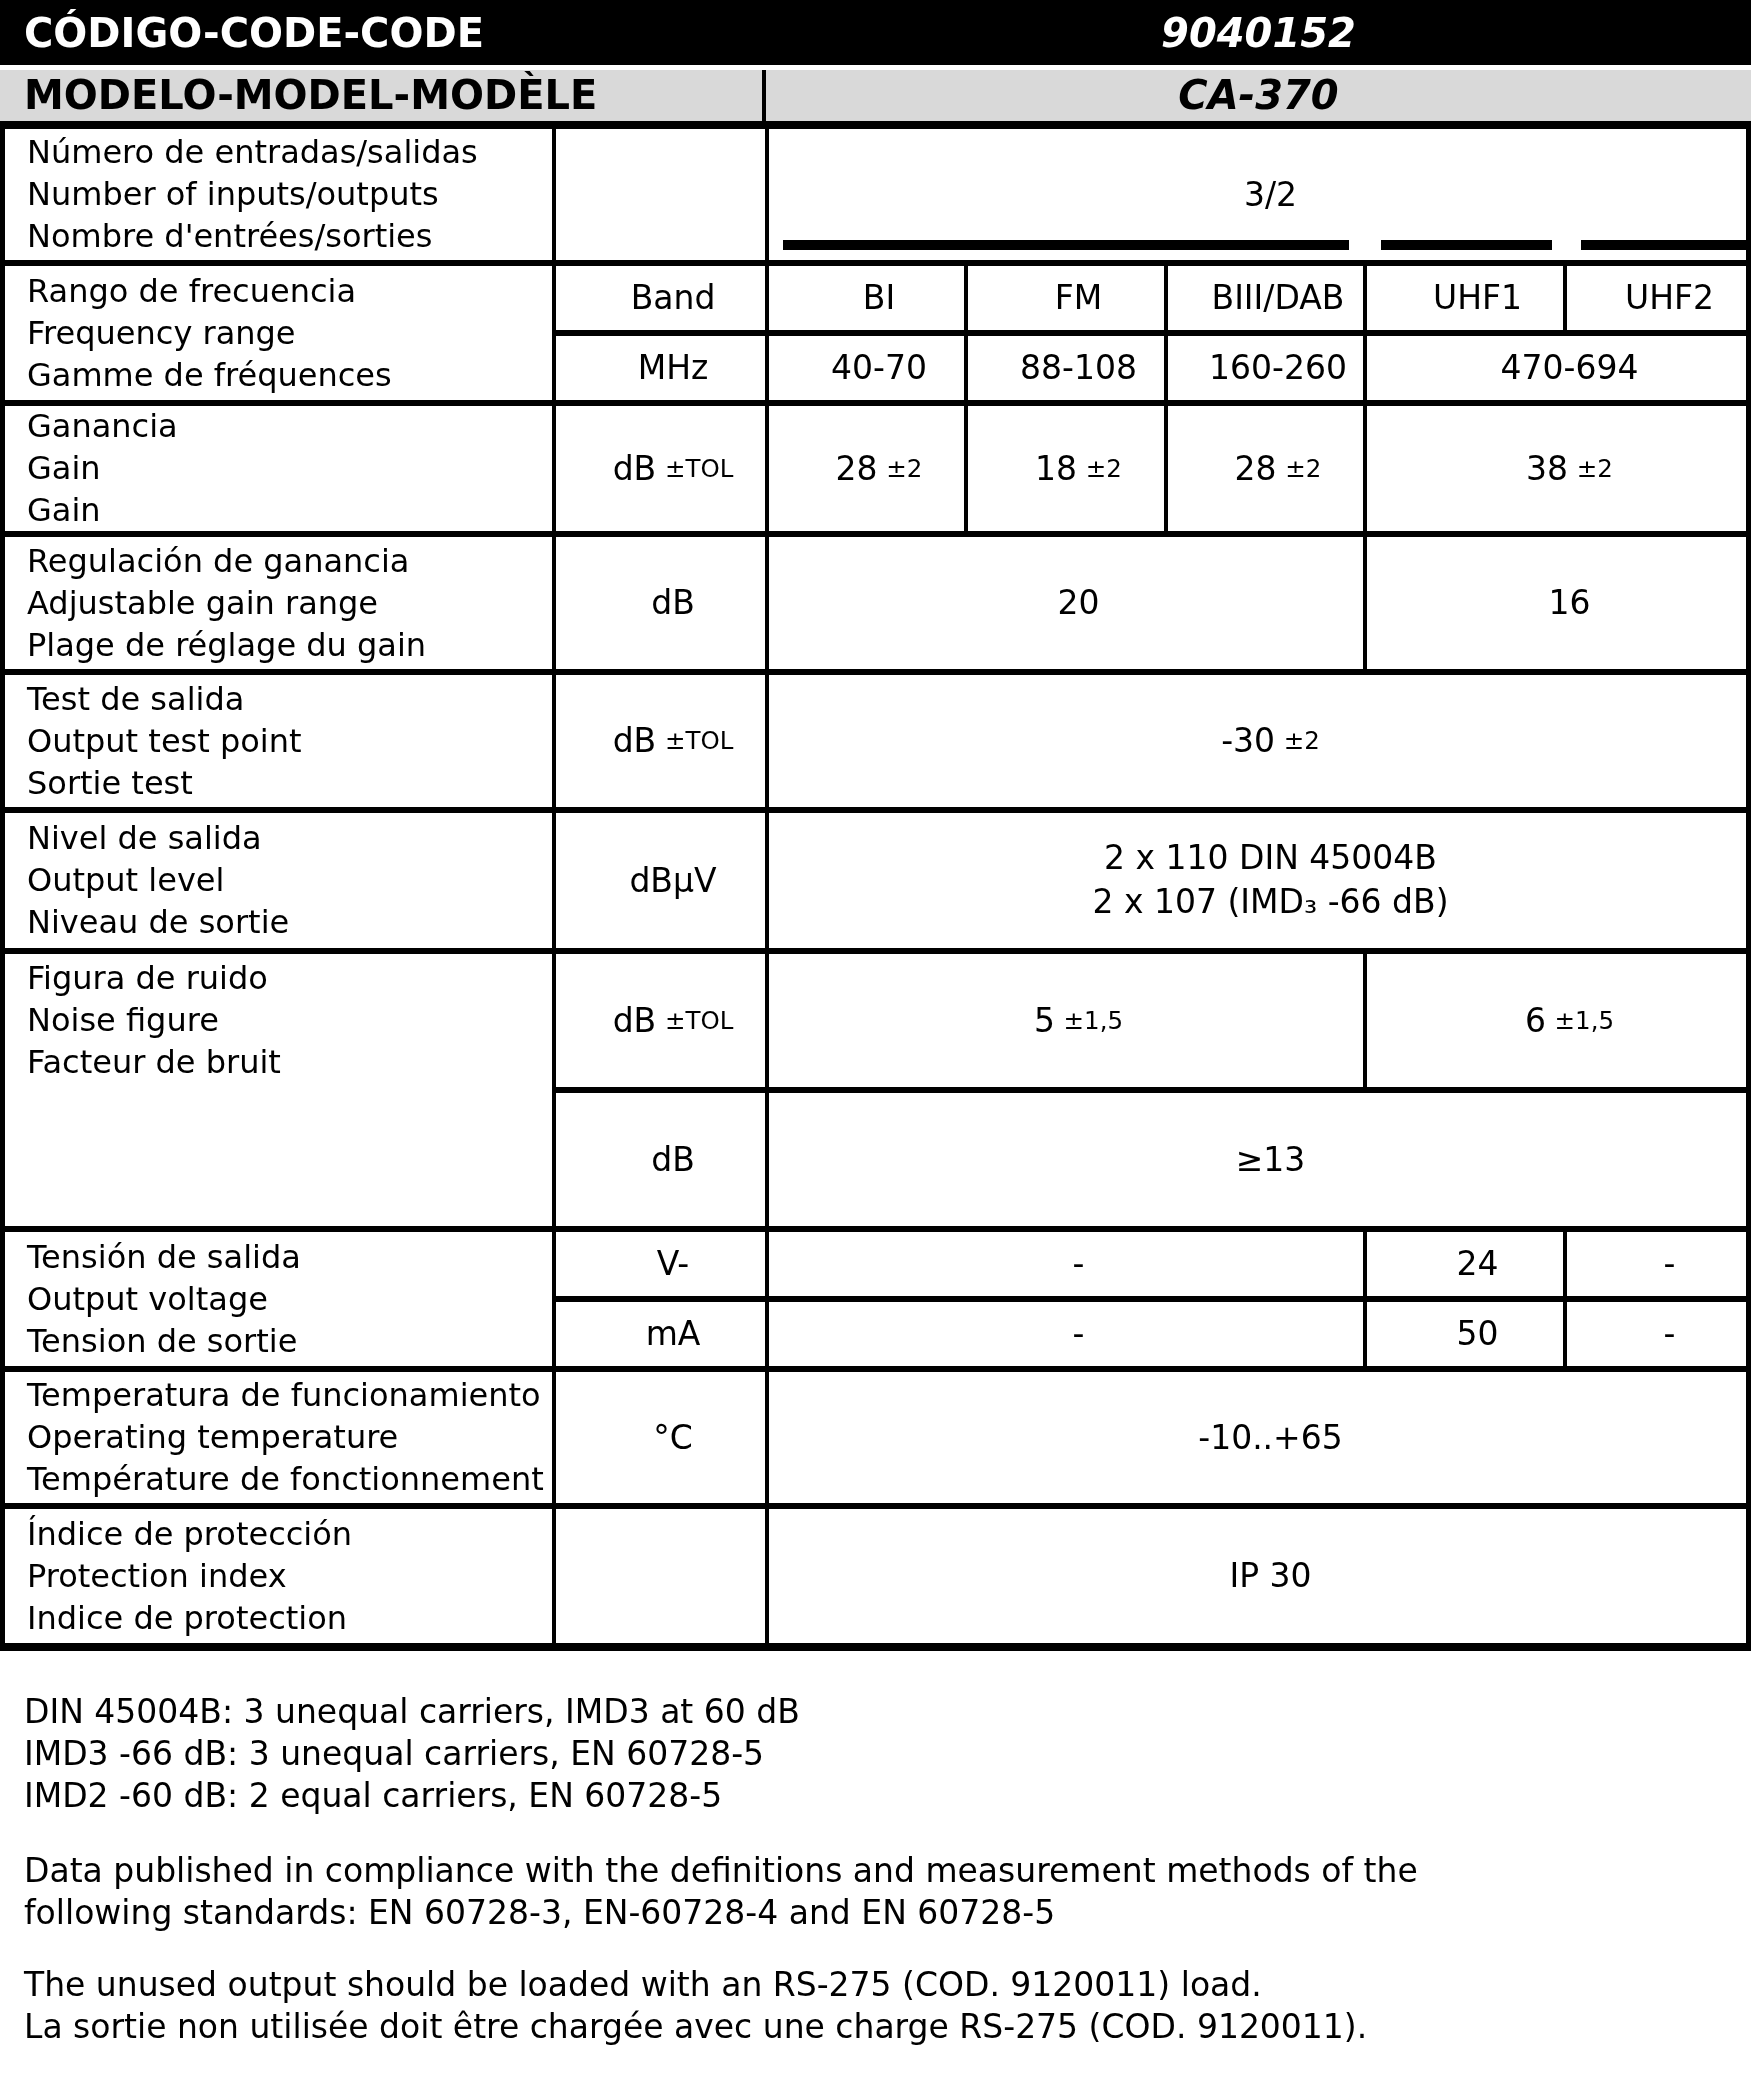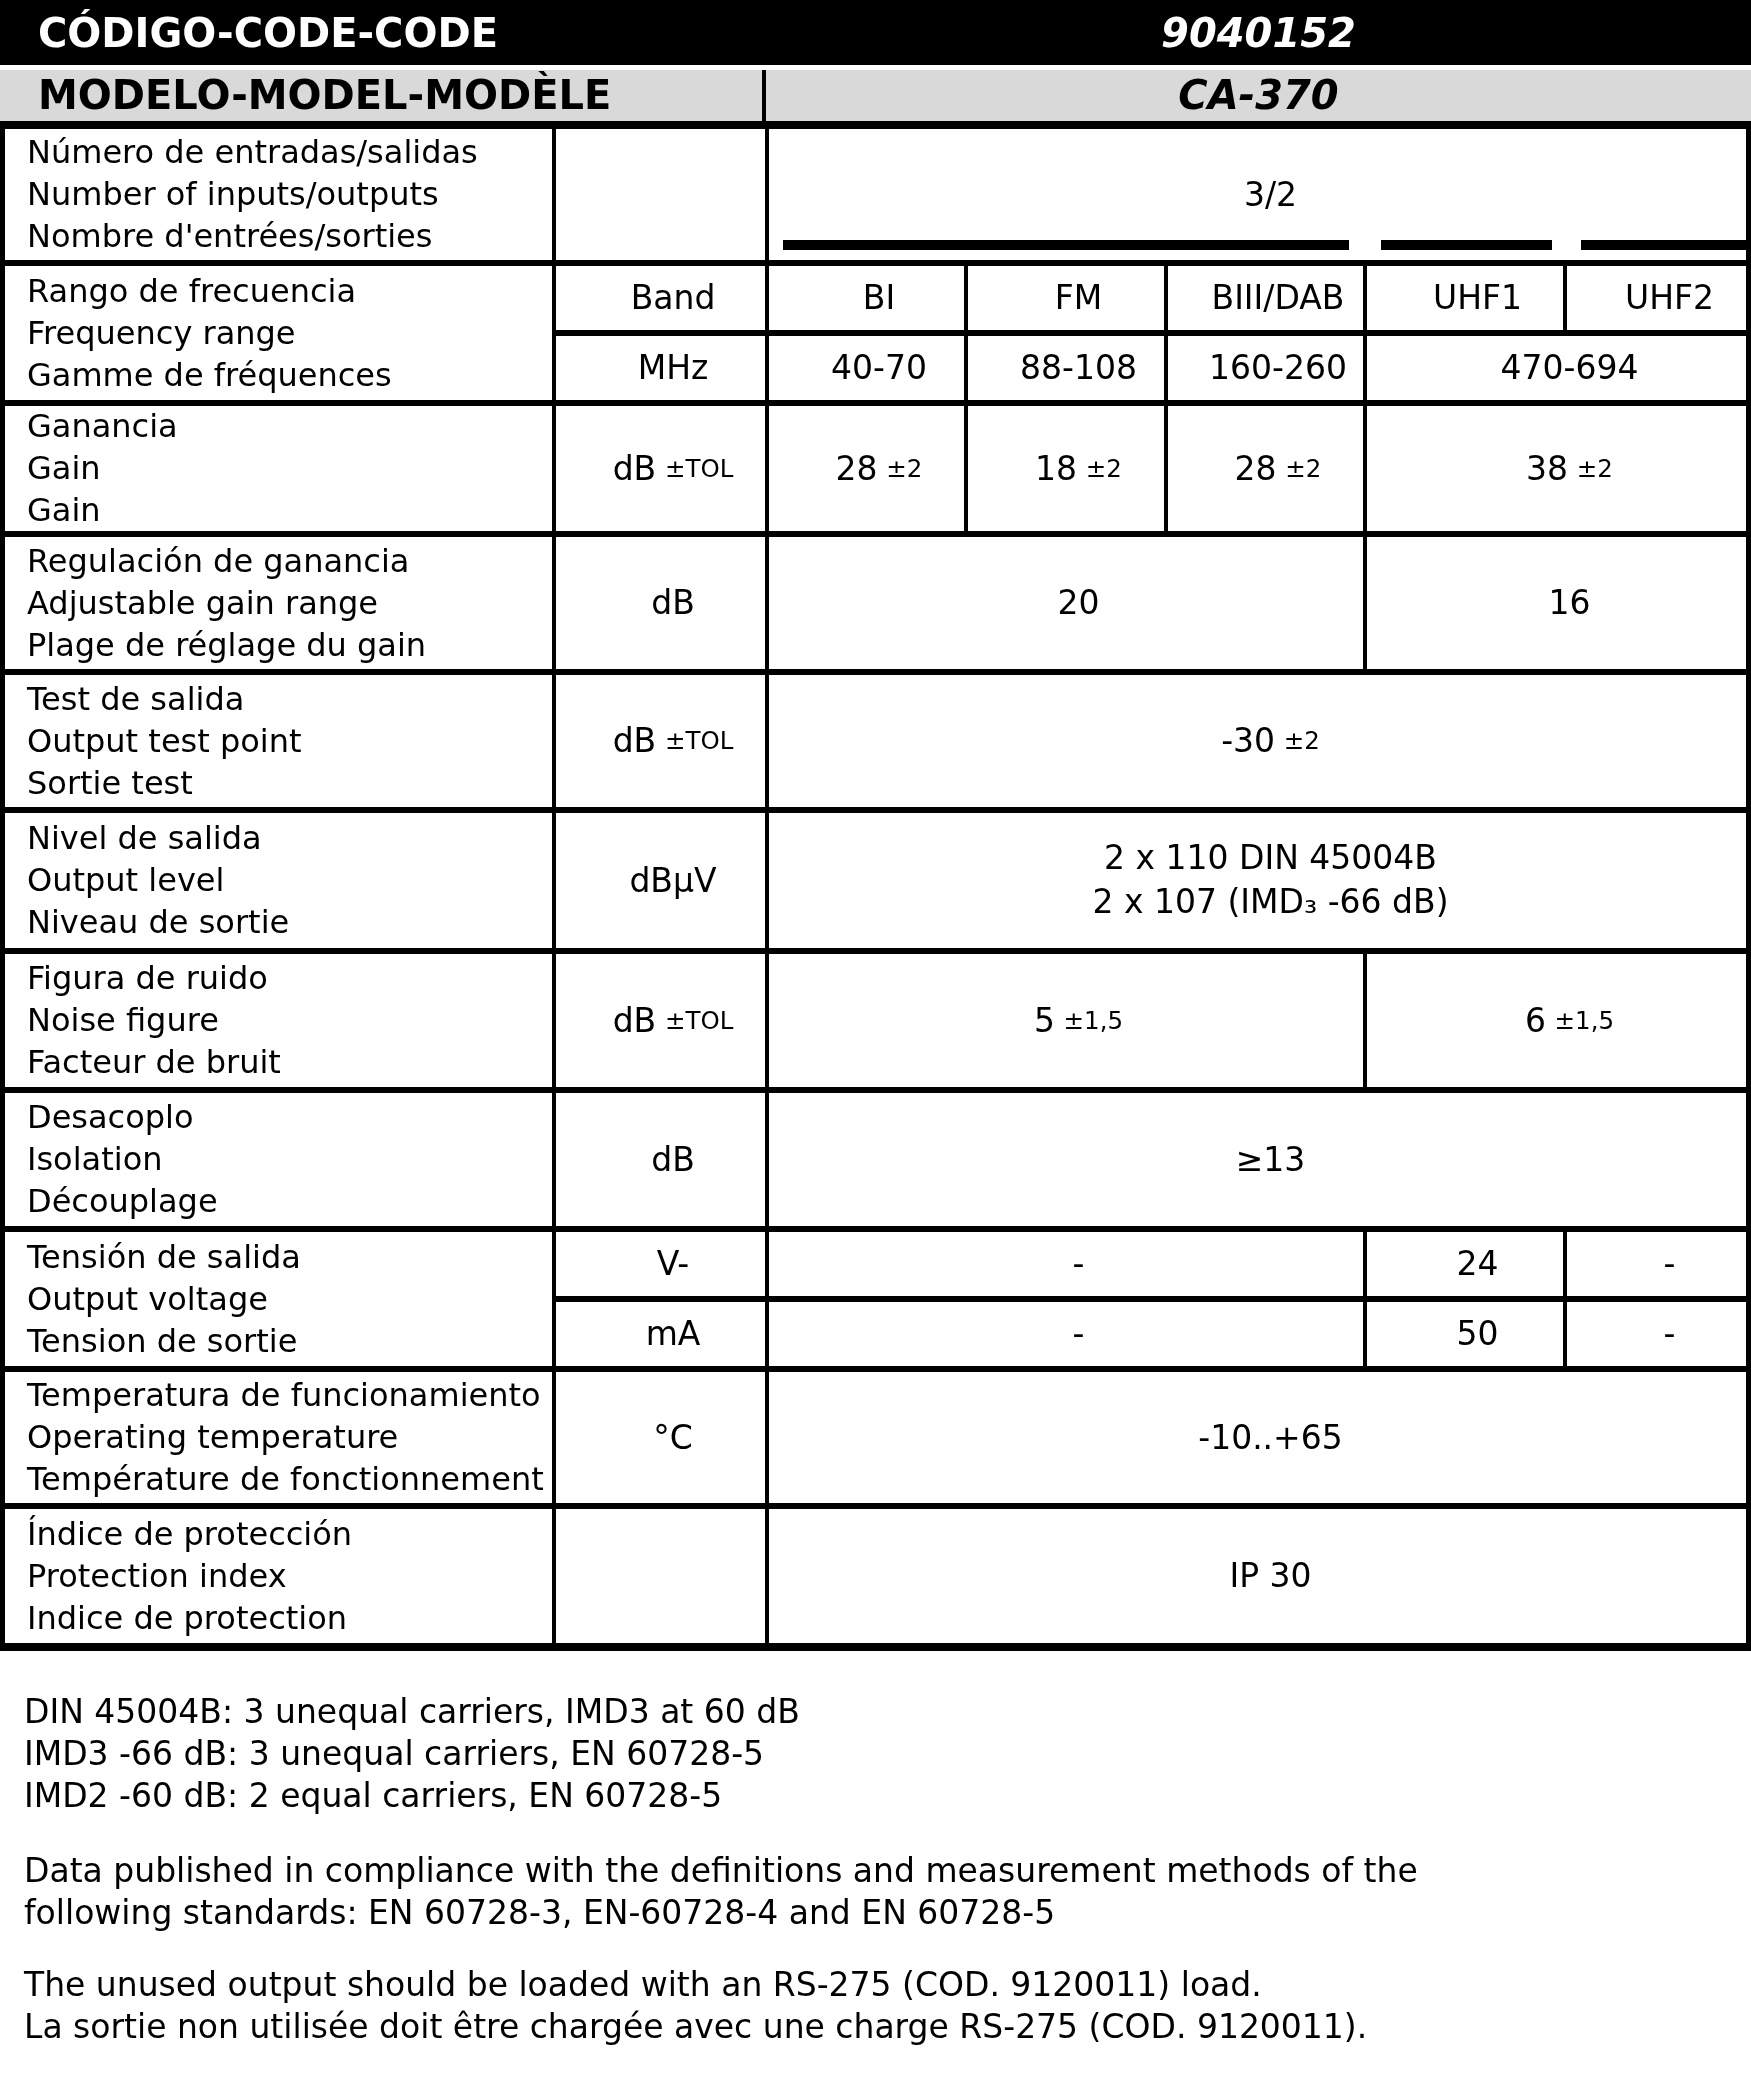--- a/index.html
+++ b/index.html
@@ -18,21 +18,21 @@
   }
   .model-bar {
     margin-top: 4.8px;
     width: 1751px; height: 51px;
     background: #d9d9d9; color: #000000;
     display: flex; box-sizing: border-box;
   }
   .bar-left {
     width: 766px; box-sizing: border-box;
     display: flex; align-items: center;
-    padding-left: 38px;
+    padding-left: 24px;
     font-size: 40px; font-weight: bold;
     white-space: nowrap;
   }
   .model-bar .bar-left { border-right: 4.8px solid #000000; }
   .bar-right {
     flex: 1;
     display: flex; align-items: center; justify-content: center;
     font-size: 40px; font-weight: bold; font-style: italic;
   }
   
@@ -201,25 +201,20 @@
   </div>
   <div class="cell bt bl" style="grid-area:8/3/9/6">
     <span>5</span>
       <span class="tol">±1,5</span>
   </div>
   <div class="cell bt bl" style="grid-area:8/6/9/8">
     <span>6</span>
       <span class="tol">±1,5</span>
   </div>
 
-  <div class="cell label-cell bt" style="grid-area:9/1/10/2">
-    <div>Desacoplo</div>
-    <div>Isolation</div>
-    <div>Découplage</div>
-  </div>
   <div class="cell bt bl" style="grid-area:9/2/10/3">dB</div>
   <div class="cell bt bl" style="grid-area:9/3/10/8">≥13</div>
 
   <div class="cell label-cell bt" style="grid-area:10/1/12/2">
     <div>Tensión de salida</div>
     <div>Output voltage</div>
     <div>Tension de sortie</div>
   </div>
   <div class="cell bt bl" style="grid-area:10/2/11/3">V-</div>
   <div class="cell bt bl" style="grid-area:10/3/11/6">-</div>

